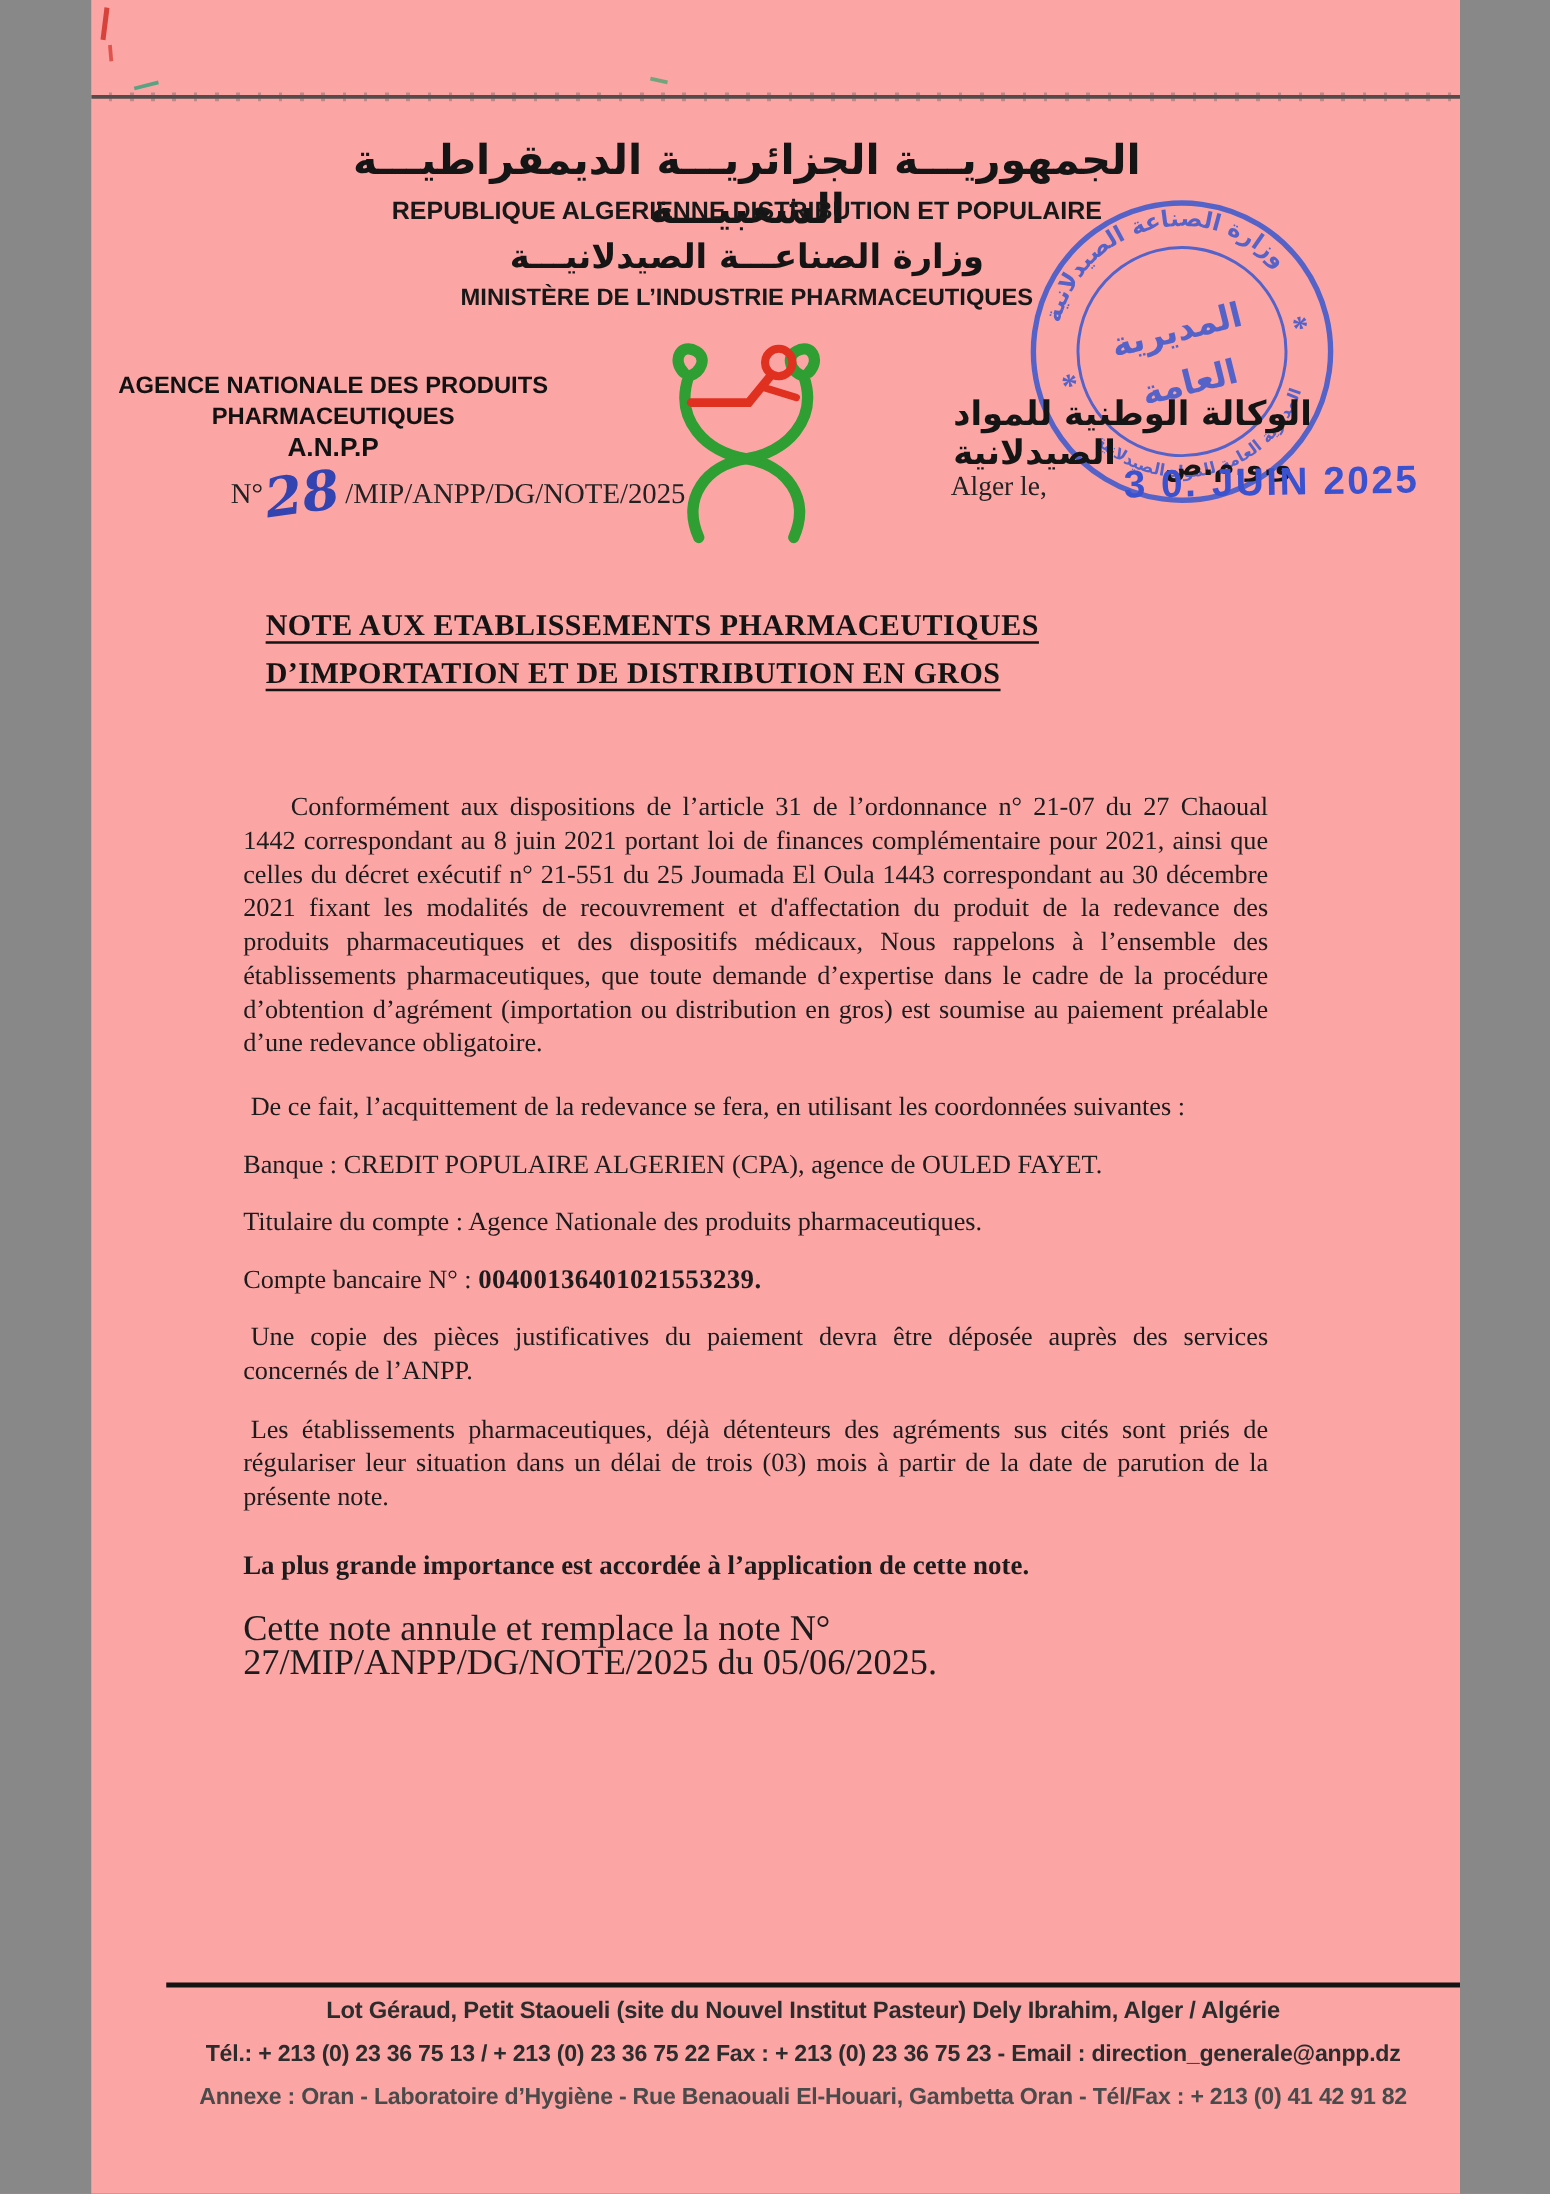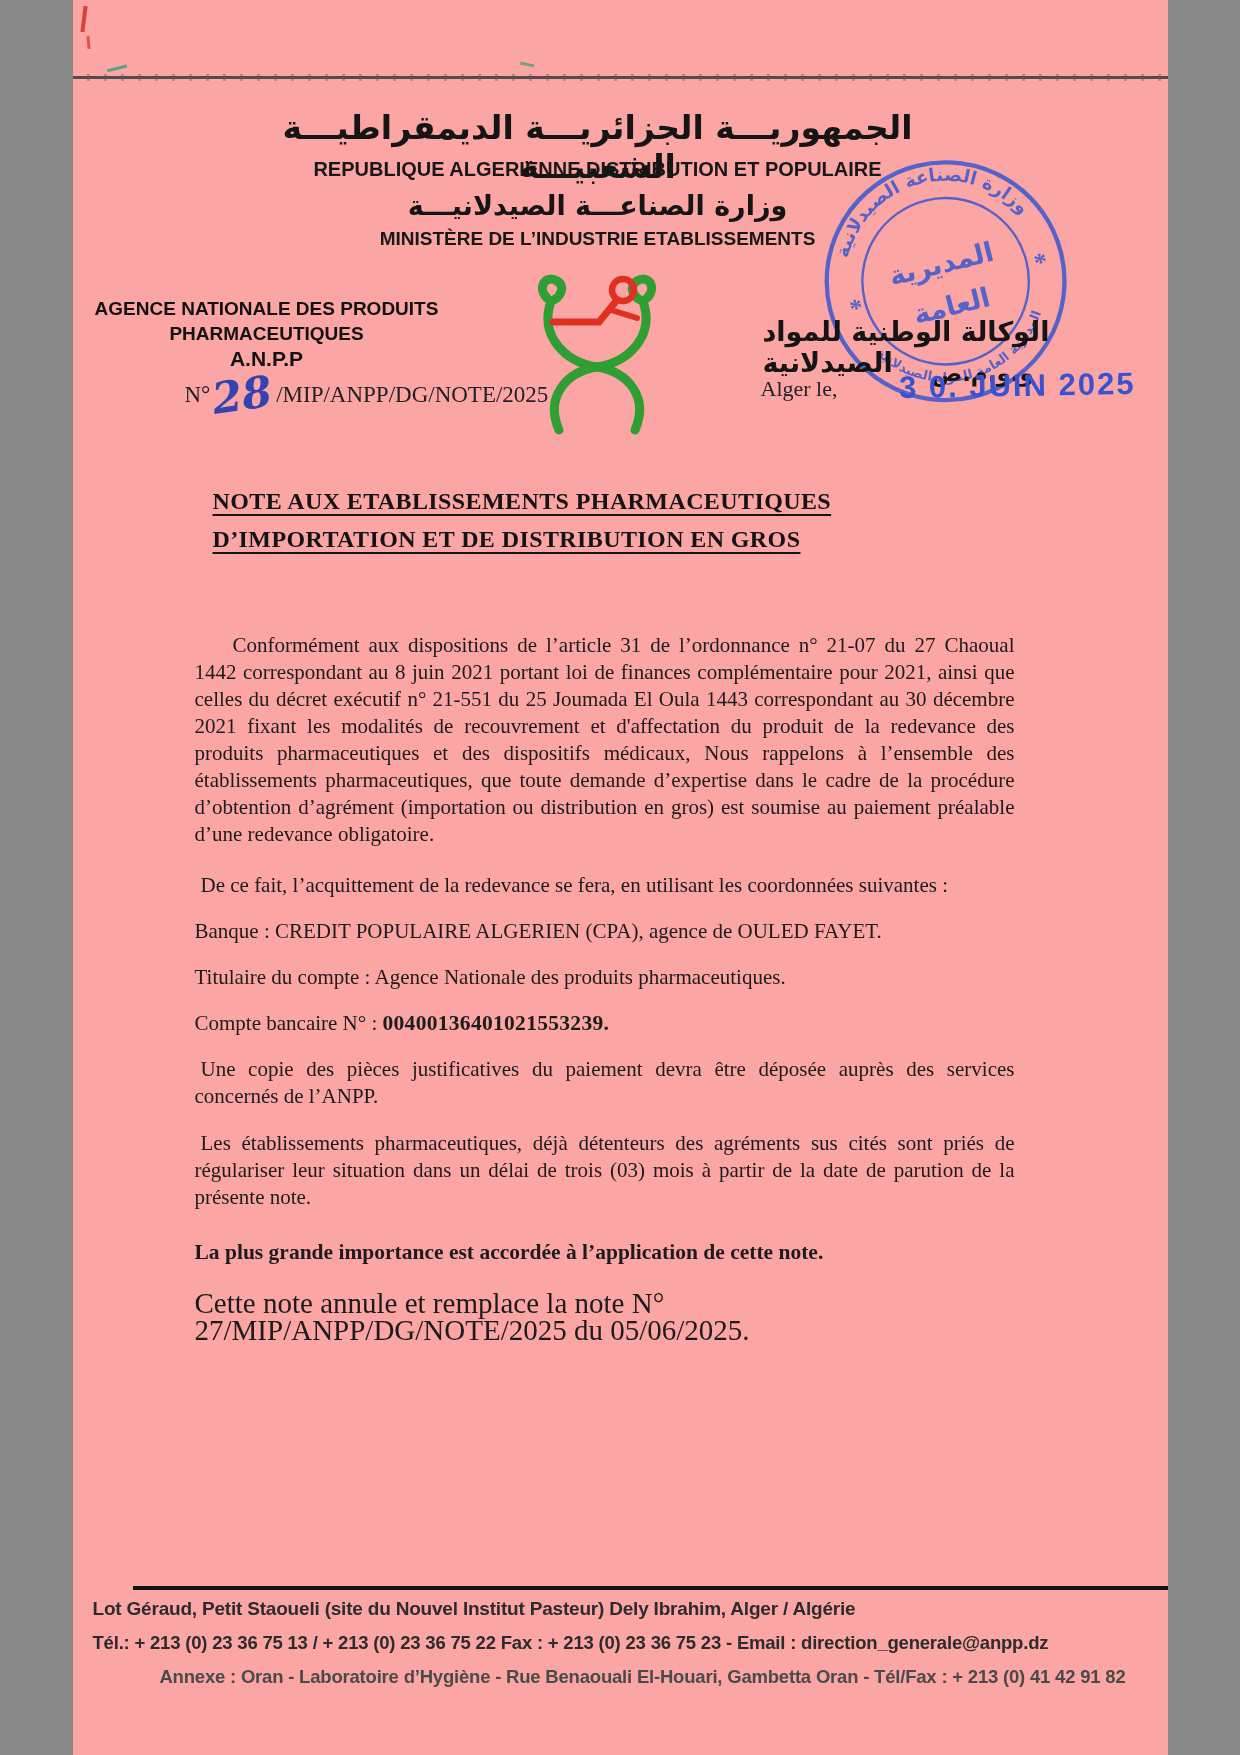--- a/index.html
+++ b/index.html
@@ -55,21 +55,21 @@
   .p1{text-align:justify;text-indent:38px;margin-bottom:24px !important;}
   .p2{margin-bottom:19px !important;text-indent:6px;}
   .bank{margin-bottom:19px !important;}
   .acct b{font-size:21.5px;letter-spacing:.3px;}
   .p3{text-align:justify;text-indent:6px;margin-bottom:20px !important;}
   .p4{text-align:justify;text-indent:6px;margin-bottom:28px !important;}
   .bold1{font-weight:700;font-size:21.5px;margin-bottom:24px !important;}
   .bold2{font-weight:400;font-size:29px;}
   
   .footrule{position:absolute;left:60px;top:1586px;width:1126px;height:4px;background:#141414;}
-  .footer{position:absolute;left:20px;width:1100px;text-align:left;
+  .footer{position:absolute;left:20px;width:1100px;text-align:center;
     font-family:"Liberation Sans", sans-serif;font-weight:700;color:#2c2c2c;letter-spacing:-.2px;}
   .f1{top:1598px;font-size:19px;}
   .f2{top:1632px;font-size:18.5px;}
   .f3wrap{position:absolute;left:20px;top:1666px;width:1100px;height:25px;overflow:hidden;text-align:center;}
   .f3{font-family:"Liberation Sans", sans-serif;font-weight:700;font-size:18.5px;color:#4a4a4a;letter-spacing:-.2px;}
 </style>
 </head>
 <body>
 
 <div class="page">
@@ -79,21 +79,21 @@
     </div>
   <div class="scanbar"></div>
   <div class="mark-red1"></div>
   <div class="mark-red2"></div>
   <div class="mark-green1"></div>
   <div class="mark-green2"></div>
 
   <div class="hdr ar hdr-ar1" dir="rtl">الجمهوريـــة الجزائريـــة الديمقراطيـــة الشعبيـــة</div>
   <div class="hdr hdr-fr1">REPUBLIQUE ALGERIENNE DISTRIBUTION ET POPULAIRE</div>
   <div class="hdr ar hdr-ar2" dir="rtl">وزارة الصناعـــة الصيدلانيـــة</div>
-  <div class="hdr hdr-fr2">MINISTÈRE DE L’INDUSTRIE ETABLISSEMENTS</div>
+  <div class="hdr hdr-fr2">MINISTÈRE DE L’INDUSTRIE PHARMACEUTIQUES</div>
 
   <svg class="stamp" width="268" height="280" viewBox="0 0 248 250">
     <g stroke="#3f5bce" fill="none">
       <circle cx="122" cy="120" r="110" stroke-width="4"></circle>
       <circle cx="122" cy="120" r="77" stroke-width="2.2"></circle>
     </g>
     <path id="arcTop" d="M 30.4,136.1 A 93,93 0 1 1 213.6,136.1" fill="none"></path>
     <path id="arcBot" d="M 41.5,166.5 A 93,93 0 0 0 202.5,166.5" fill="none"></path>
     <text font-family="DejaVu Sans, sans-serif" font-size="17" font-weight="bold" fill="#3f5bce">
       <textPath href="#arcTop" startOffset="50%" text-anchor="middle">وزارة الصناعة الصيدلانية</textPath>

